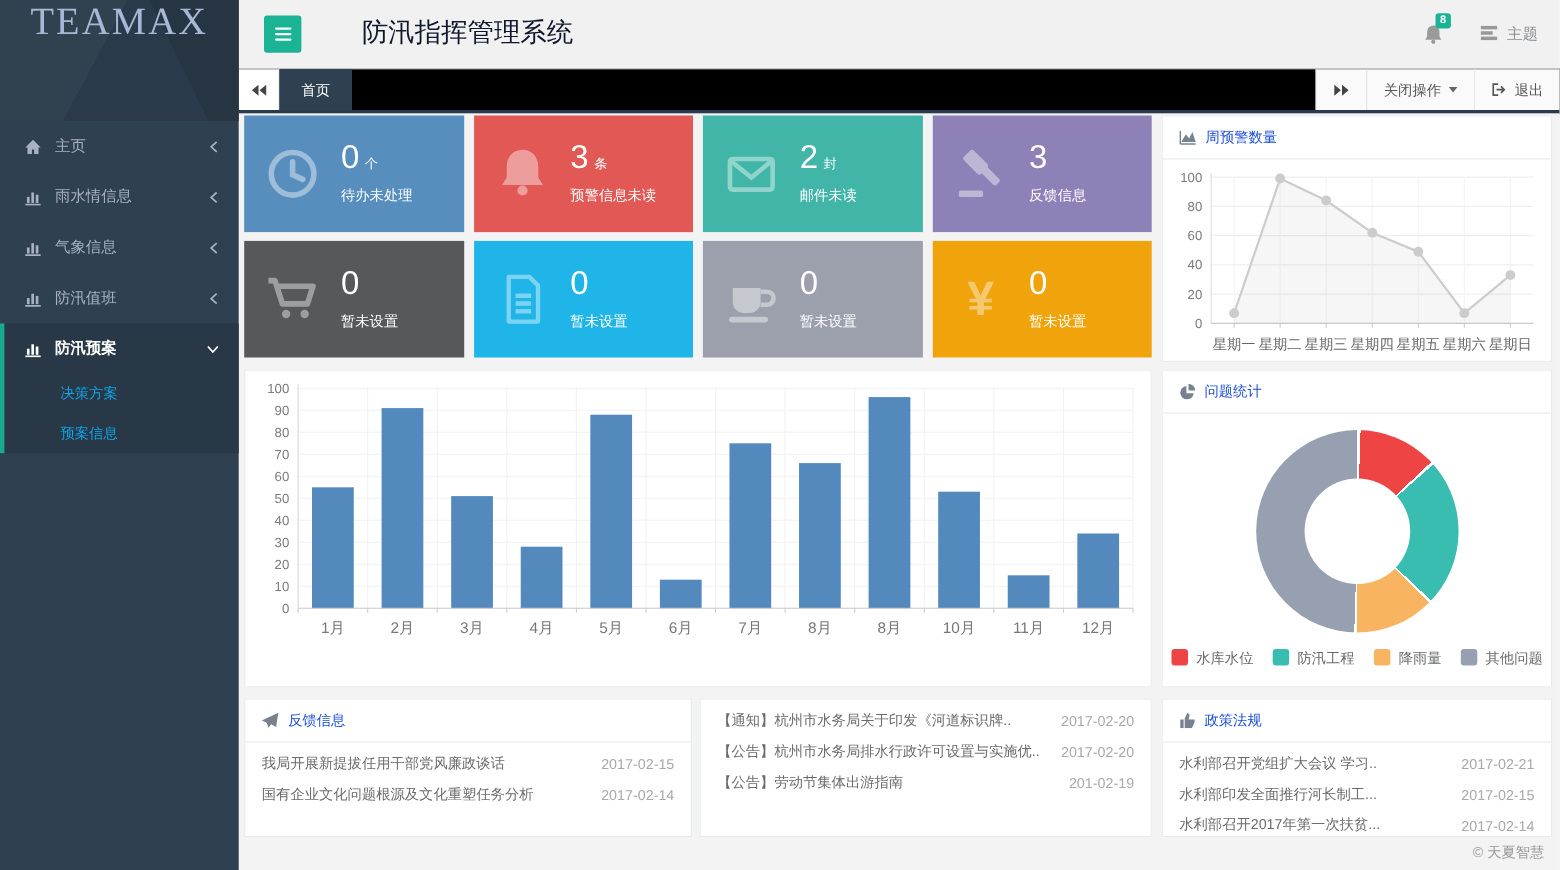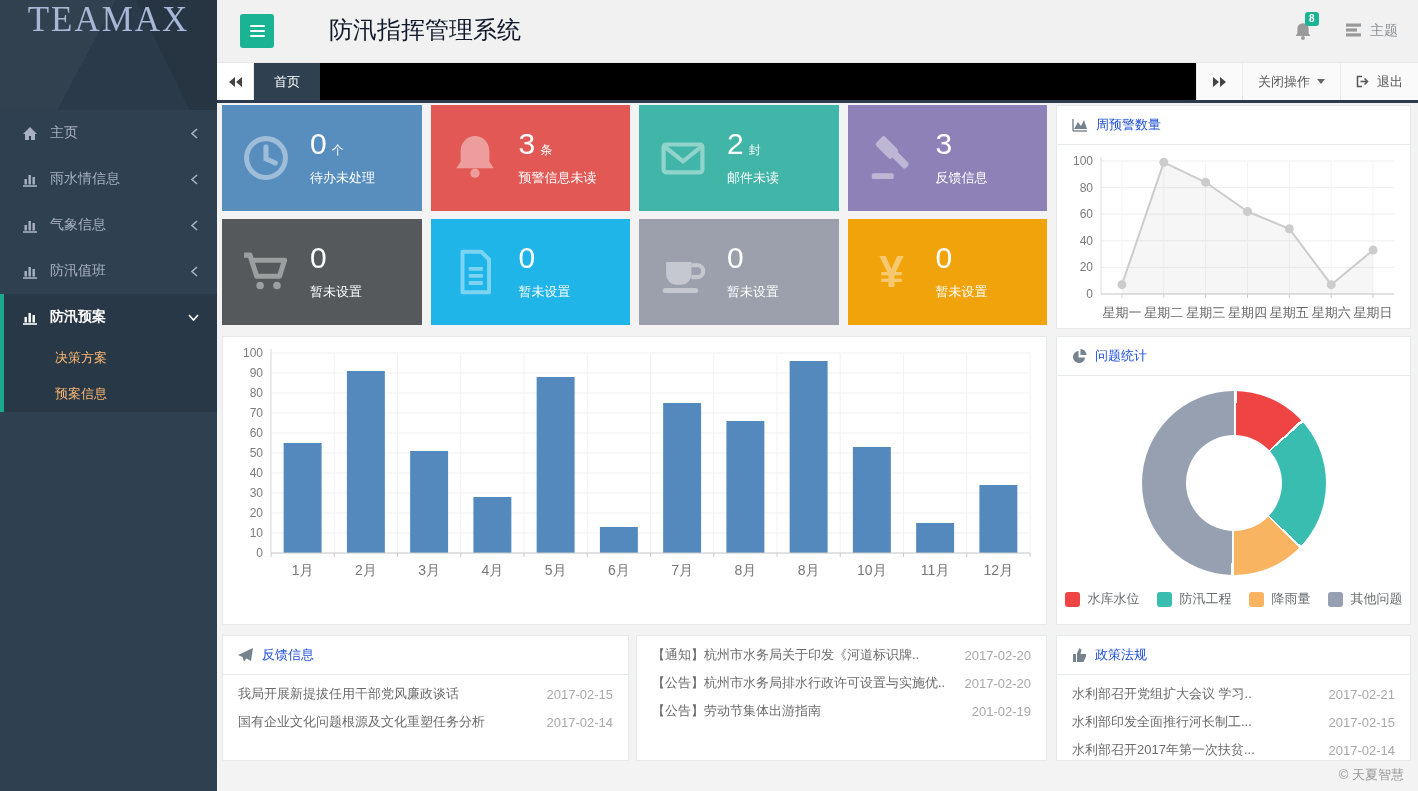--- a/index.html
+++ b/index.html
@@ -11,21 +11,21 @@
   .logo{height:110px;display:flex;align-items:flex-start;justify-content:center;background:#2b3a4a;
         background-image:linear-gradient(118deg, rgba(255,255,255,0.035) 0 42%, transparent 42%),
                          linear-gradient(244deg, rgba(0,0,0,0.10) 0 30%, transparent 30%);}
   .logo-text{font-family:"Liberation Serif",serif;font-size:35px;color:#a9b7d6;letter-spacing:2px;}
   .menu-item{height:46px;display:flex;align-items:center;padding:0 18px 0 22px;color:#a7b1c2;
              font-size:14px;cursor:pointer;}
   .menu-item .mi-icon{width:17px;margin-right:11px;display:flex;align-items:center;}
   .menu-item .chev{margin-left:auto;display:flex;}
   .menu-active-block{background:#293846;border-left:4px solid #19aa8d;}
   .menu-active-block .menu-item{padding-left:18px;color:#fff;font-weight:bold;}
-  .submenu-item{height:36px;display:flex;align-items:center;padding-left:51px;color:#fdba74;
+  .submenu-item{height:36px;display:flex;align-items:center;padding-left:51px;color:#0ea5e9;
                 font-size:13px;cursor:pointer;}
 
   
   .main{position:absolute;left:217px;top:0;width:1201px;height:791px;}
   .topbar{height:62px;background:#f1f1f2;position:relative;}
   .hamburger{position:absolute;left:23px;top:14px;width:34px;height:34px;border:none;border-radius:3px;
              display:flex;flex-direction:column;justify-content:center;align-items:center;gap:3px;cursor:pointer;}
   .hamburger .bar{width:15px;height:2px;background:#fff;border-radius:1px;}
   .page-title{position:absolute;left:112px;top:0;line-height:60px;font-size:24px;color:#0f172a;}
   .topbar-right{position:absolute;right:14px;top:0;height:62px;display:flex;align-items:center;gap:28px;}
@@ -68,21 +68,21 @@
   #panel-work{left:5px;top:532px;width:407px;height:126px;}
   #panel-notice{left:419px;top:532px;width:411px;height:126px;}
   #panel-policy{left:839px;top:532px;width:355px;height:126px;}
   .chart-box{position:relative;width:100%;height:calc(100% - 39px);}
 
   .donut-wrap{height:calc(100% - 39px);display:flex;flex-direction:column;align-items:center;}
   .donut{width:184px;height:184px;border-radius:50%;margin-top:15px;position:relative;}
   .donut-hole{position:absolute;left:50%;top:50%;width:96px;height:96px;margin:-48px 0 0 -48px;
               background:#fff;border-radius:50%;}
   .legend{display:flex;gap:17px;margin-top:15px;}
-  .legend-item{display:flex;align-items:center;gap:8px;font-size:13px;color:#676a6c;cursor:pointer;}
+  .legend-item{display:flex;align-items:flex-start;gap:8px;font-size:13px;color:#676a6c;cursor:pointer;}
   .legend-swatch{width:15px;height:15px;border-radius:3px;flex:none;}
 
   .news-list{padding:5px 15px 0 15px;}
   .news-row{display:flex;align-items:center;height:28px;font-size:13px;}
   .news-title{flex:1;color:#6b6b6b;white-space:nowrap;overflow:hidden;text-overflow:ellipsis;
               padding-right:12px;cursor:pointer;}
   .news-date{color:#a9a9a9;}
 
   .footer{position:absolute;right:14px;bottom:7px;color:#999;font-size:13px;}
 </style>

